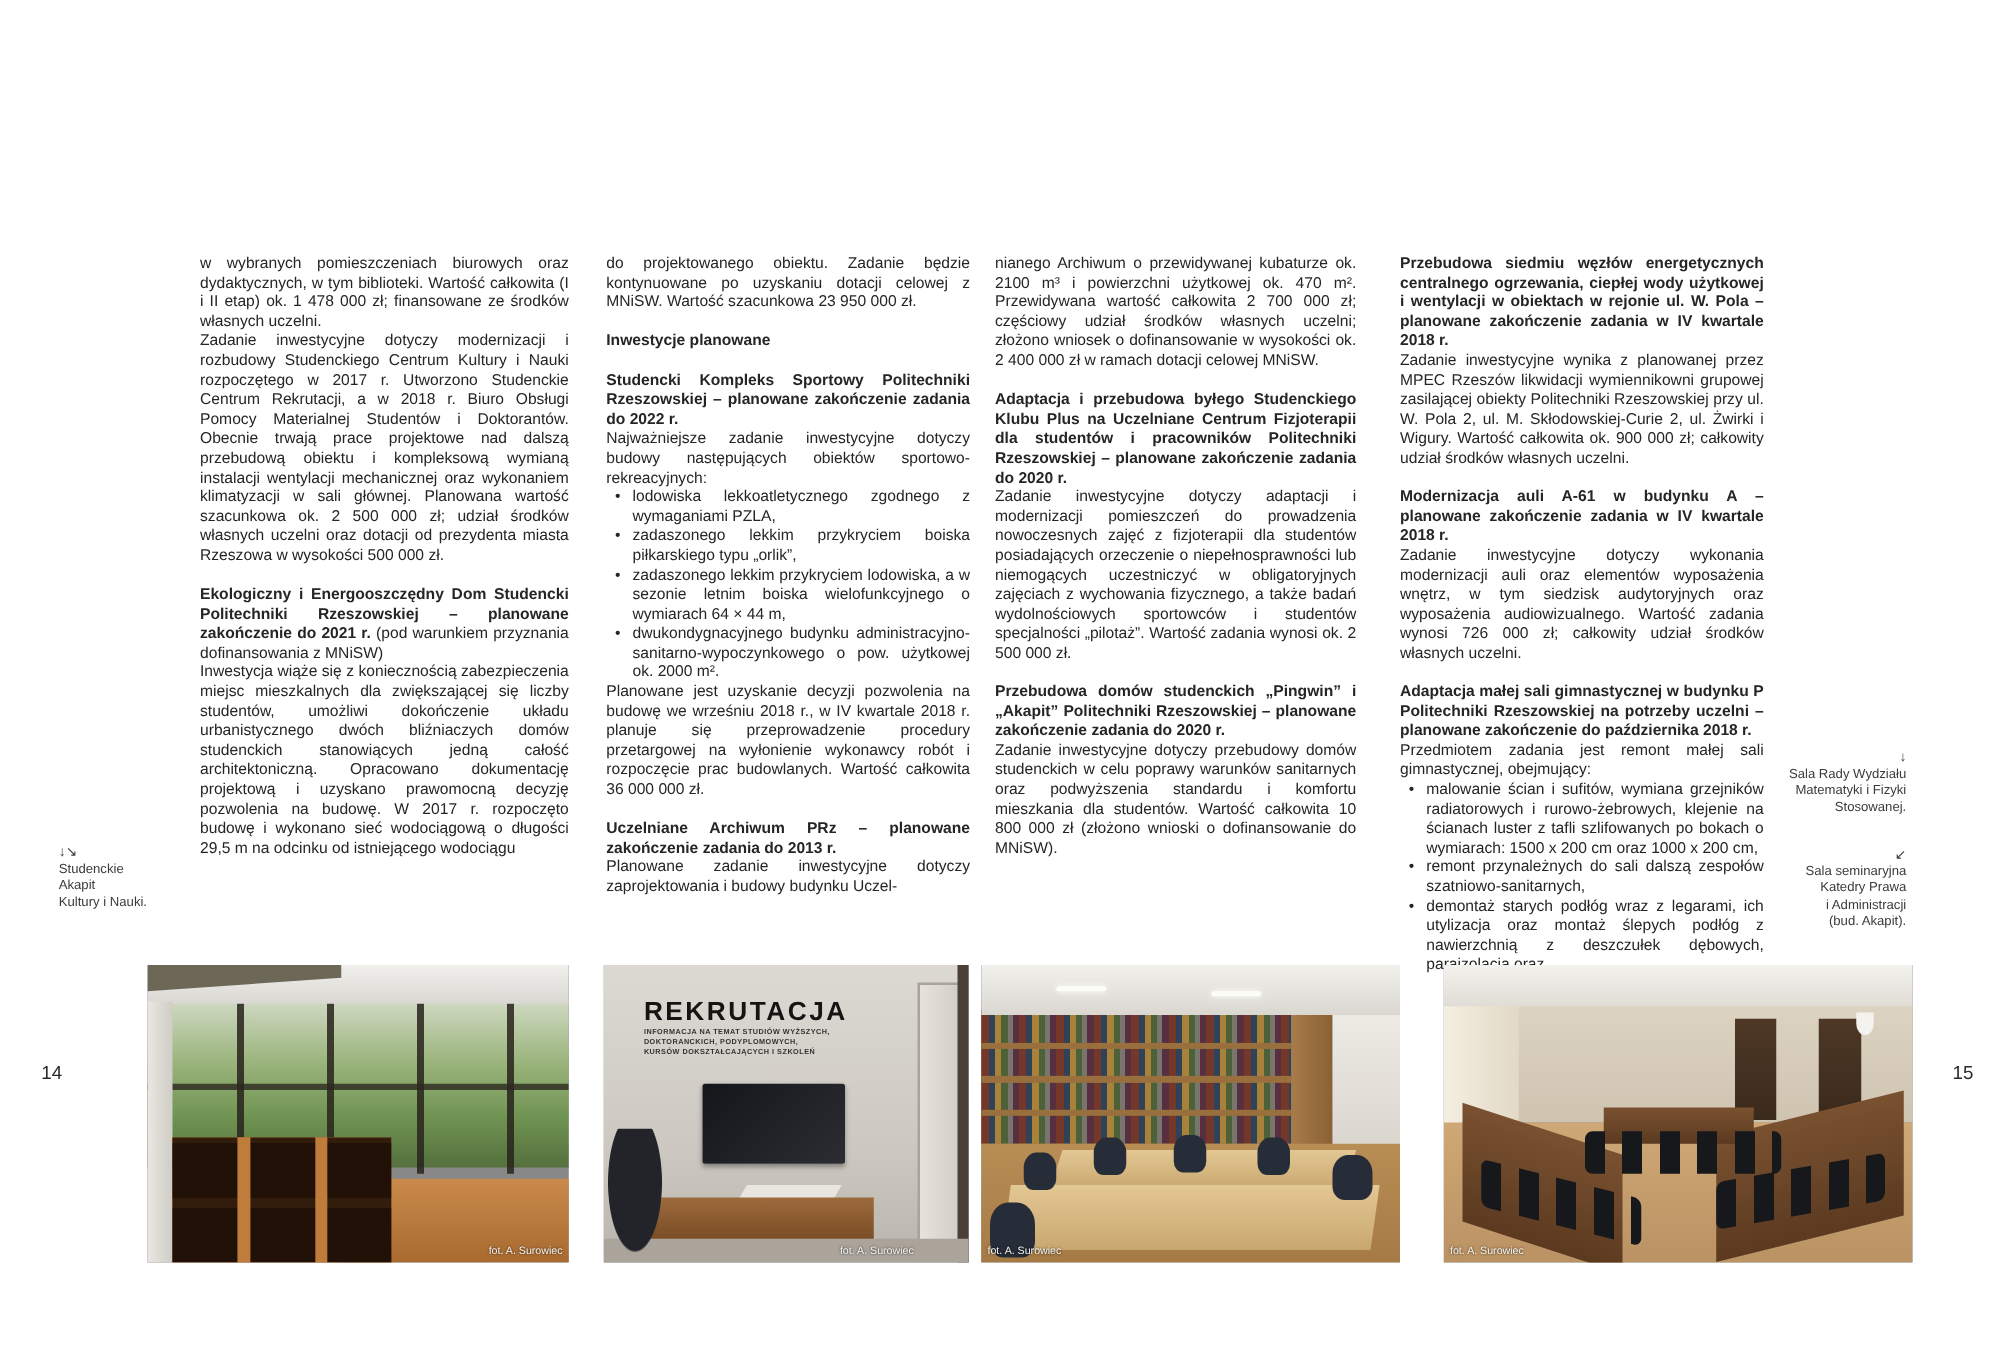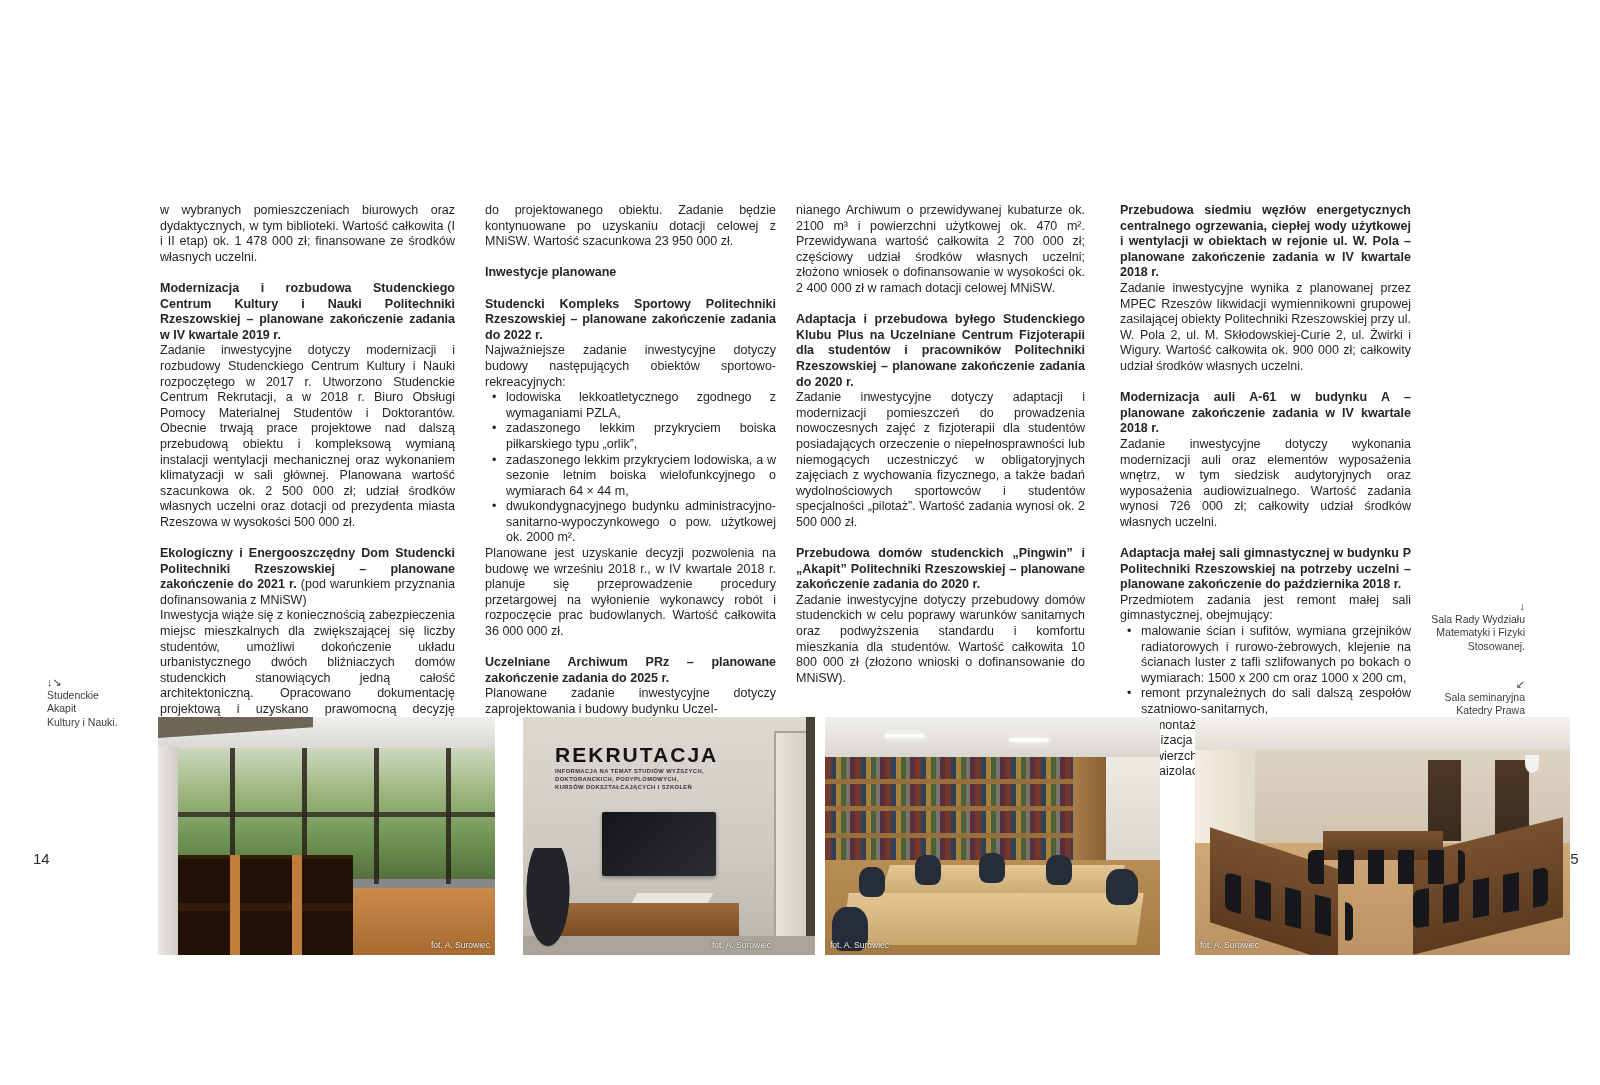--- a/index.html
+++ b/index.html
@@ -10,21 +10,21 @@
   .col .blk{margin-top:15.6px;}
   .col .first{margin-top:0;}
   .heading{font-weight:bold;}
   .col ul{margin:0;padding:0;list-style:none;}
   .col li{position:relative;padding-left:21px;text-align:justify;}
   .col li::before{content:"•";position:absolute;left:7px;top:0;}
   .pagenum{position:absolute;top:850px;font-size:15px;color:#2b2a29;}
   .marginnote{position:absolute;font-size:10.5px;line-height:13.2px;color:#3c3b3a;}
   .marginnote .arrow{font-size:11px;display:block;}
   .mn-right{text-align:right;}
-  .photo{position:absolute;top:717px;height:238px;overflow:hidden;background:#888;margin-left:40px;}
+  .photo{position:absolute;top:772px;height:238px;overflow:hidden;background:#888;}
   .photo *{position:absolute;}
   .photo-caption{position:absolute;font-size:8.5px;color:#f5f5f2;text-shadow:0 0 2px rgba(0,0,0,.8);z-index:9;}
   
   .p1-ceiling{left:0;top:0;width:100%;height:13%;background:linear-gradient(180deg,#f0efec,#d9d8d3);}
   .p1-beam{left:0;top:0;width:46%;height:9%;background:#6d6758;transform:skewY(-4deg);transform-origin:left;}
   .p1-glass{left:0;top:12%;width:100%;height:56%;
      background:linear-gradient(180deg,#cfd9c2 0%,#9db67f 35%,#6f9352 70%,#55703d 100%);}
   .p1-mullions{left:0;top:10%;width:100%;height:60%;
      background:repeating-linear-gradient(90deg,rgba(40,35,28,.85) 0 5px,transparent 5px 72px);}
   .p1-rail{left:0;top:40%;width:100%;height:5px;background:rgba(45,40,32,.8);}
@@ -71,39 +71,38 @@
 </head>
 <body>
 
 <div class="page">
 
   <div class="pagenum" style="left:14px;margin-left:19px;">14</div>
   <div class="pagenum" style="left:1562px;">15</div>
 
   <div class="col" style="left:160px;width:295px;">
     <p class="first">w wybranych pomieszczeniach biurowych oraz dydaktycznych, w tym biblioteki. Wartość całkowita (I i II etap) ok. 1 478 000 zł; finansowane ze środków własnych uczelni.</p>
-    <p class="blk heading">Modernizacja i rozbudowa Studenckiego Centrum Kultury i Nauki Politechniki Rzeszowskiej – planowane zakończenie zadania w IV kwartale 2019 r.</p>
     <p>Zadanie inwestycyjne dotyczy modernizacji i rozbudowy Studenckiego Centrum Kultury i Nauki rozpoczętego w 2017 r. Utworzono Studenckie Centrum Rekrutacji, a w 2018 r. Biuro Obsługi Pomocy Materialnej Studentów i Doktorantów. Obecnie trwają prace projektowe nad dalszą przebudową obiektu i kompleksową wymianą instalacji wentylacji mechanicznej oraz wykonaniem klimatyzacji w sali głównej. Planowana wartość szacunkowa ok. 2 500 000 zł; udział środków własnych uczelni oraz dotacji od prezydenta miasta Rzeszowa w wysokości 500 000 zł.</p>
     <p class="blk"><b>Ekologiczny i Energooszczędny Dom Studencki Politechniki Rzeszowskiej – planowane zakończenie do 2021 r.</b><span> (pod warunkiem przyznania dofinansowania z MNiSW)</span></p>
     <p>Inwestycja wiąże się z koniecznością zabezpieczenia miejsc mieszkalnych dla zwiększającej się liczby studentów, umożliwi dokończenie układu urbanistycznego dwóch bliźniaczych domów studenckich stanowiących jedną całość architektoniczną. Opracowano dokumentację projektową i uzyskano prawomocną decyzję pozwolenia na budowę. W 2017 r. rozpoczęto budowę i wykonano sieć wodociągową o długości 29,5 m na odcinku od istniejącego wodociągu</p>
   </div>
 
   <div class="col" style="left:485px;width:291px;">
     <p class="first">do projektowanego obiektu. Zadanie będzie kontynuowane po uzyskaniu dotacji celowej z MNiSW. Wartość szacunkowa 23 950 000 zł.</p>
     <p class="blk heading">Inwestycje planowane</p>
     <p class="blk heading">Studencki Kompleks Sportowy Politechniki Rzeszowskiej – planowane zakończenie zadania do 2022 r.</p>
     <p>Najważniejsze zadanie inwestycyjne dotyczy budowy następujących obiektów sportowo-rekreacyjnych:</p>
     <ul>
       <li>lodowiska lekkoatletycznego zgodnego z wymaganiami PZLA,</li>
       <li>zadaszonego lekkim przykryciem boiska piłkarskiego typu „orlik”,</li>
       <li>zadaszonego lekkim przykryciem lodowiska, a w sezonie letnim boiska wielofunkcyjnego o wymiarach 64 × 44 m,</li>
       <li>dwukondygnacyjnego budynku administracyjno-sanitarno-wypoczynkowego o pow. użytkowej ok. 2000 m².</li>
     </ul>
     <p>Planowane jest uzyskanie decyzji pozwolenia na budowę we wrześniu 2018 r., w IV kwartale 2018 r. planuje się przeprowadzenie procedury przetargowej na wyłonienie wykonawcy robót i rozpoczęcie prac budowlanych. Wartość całkowita 36 000 000 zł.</p>
-    <p class="blk heading">Uczelniane Archiwum PRz – planowane zakończenie zadania do 2025 r.</p>
+    <p class="blk heading">Uczelniane Archiwum PRz – planowane zakończenie zadania do 2013 r.</p>
     <p>Planowane zadanie inwestycyjne dotyczy zaprojektowania i budowy budynku Uczel-</p>
   </div>
 
   <div class="col" style="left:796px;width:289px;">
     <p class="first">nianego Archiwum o przewidywanej kubaturze ok. 2100 m³ i powierzchni użytkowej ok. 470 m². Przewidywana wartość całkowita 2 700 000 zł; częściowy udział środków własnych uczelni; złożono wniosek o dofinansowanie w wysokości ok. 2 400 000 zł w ramach dotacji celowej MNiSW.</p>
     <p class="blk heading">Adaptacja i przebudowa byłego Studenckiego Klubu Plus na Uczelniane Centrum Fizjoterapii dla studentów i pracowników Politechniki Rzeszowskiej – planowane zakończenie zadania do 2020 r.</p>
     <p>Zadanie inwestycyjne dotyczy adaptacji i modernizacji pomieszczeń do prowadzenia nowoczesnych zajęć z fizjoterapii dla studentów posiadających orzeczenie o niepełnosprawności lub niemogących uczestniczyć w obligatoryjnych zajęciach z wychowania fizycznego, a także badań wydolnościowych sportowców i studentów specjalności „pilotaż”. Wartość zadania wynosi ok. 2 500 000 zł.</p>
     <p class="blk heading">Przebudowa domów studenckich „Pingwin” i „Akapit” Politechniki Rzeszowskiej – planowane zakończenie zadania do 2020 r.</p>
     <p>Zadanie inwestycyjne dotyczy przebudowy domów studenckich w celu poprawy warunków sanitarnych oraz podwyższenia standardu i komfortu mieszkania dla studentów. Wartość całkowita 10 800 000 zł (złożono wnioski o dofinansowanie do MNiSW).</p>
   </div>

